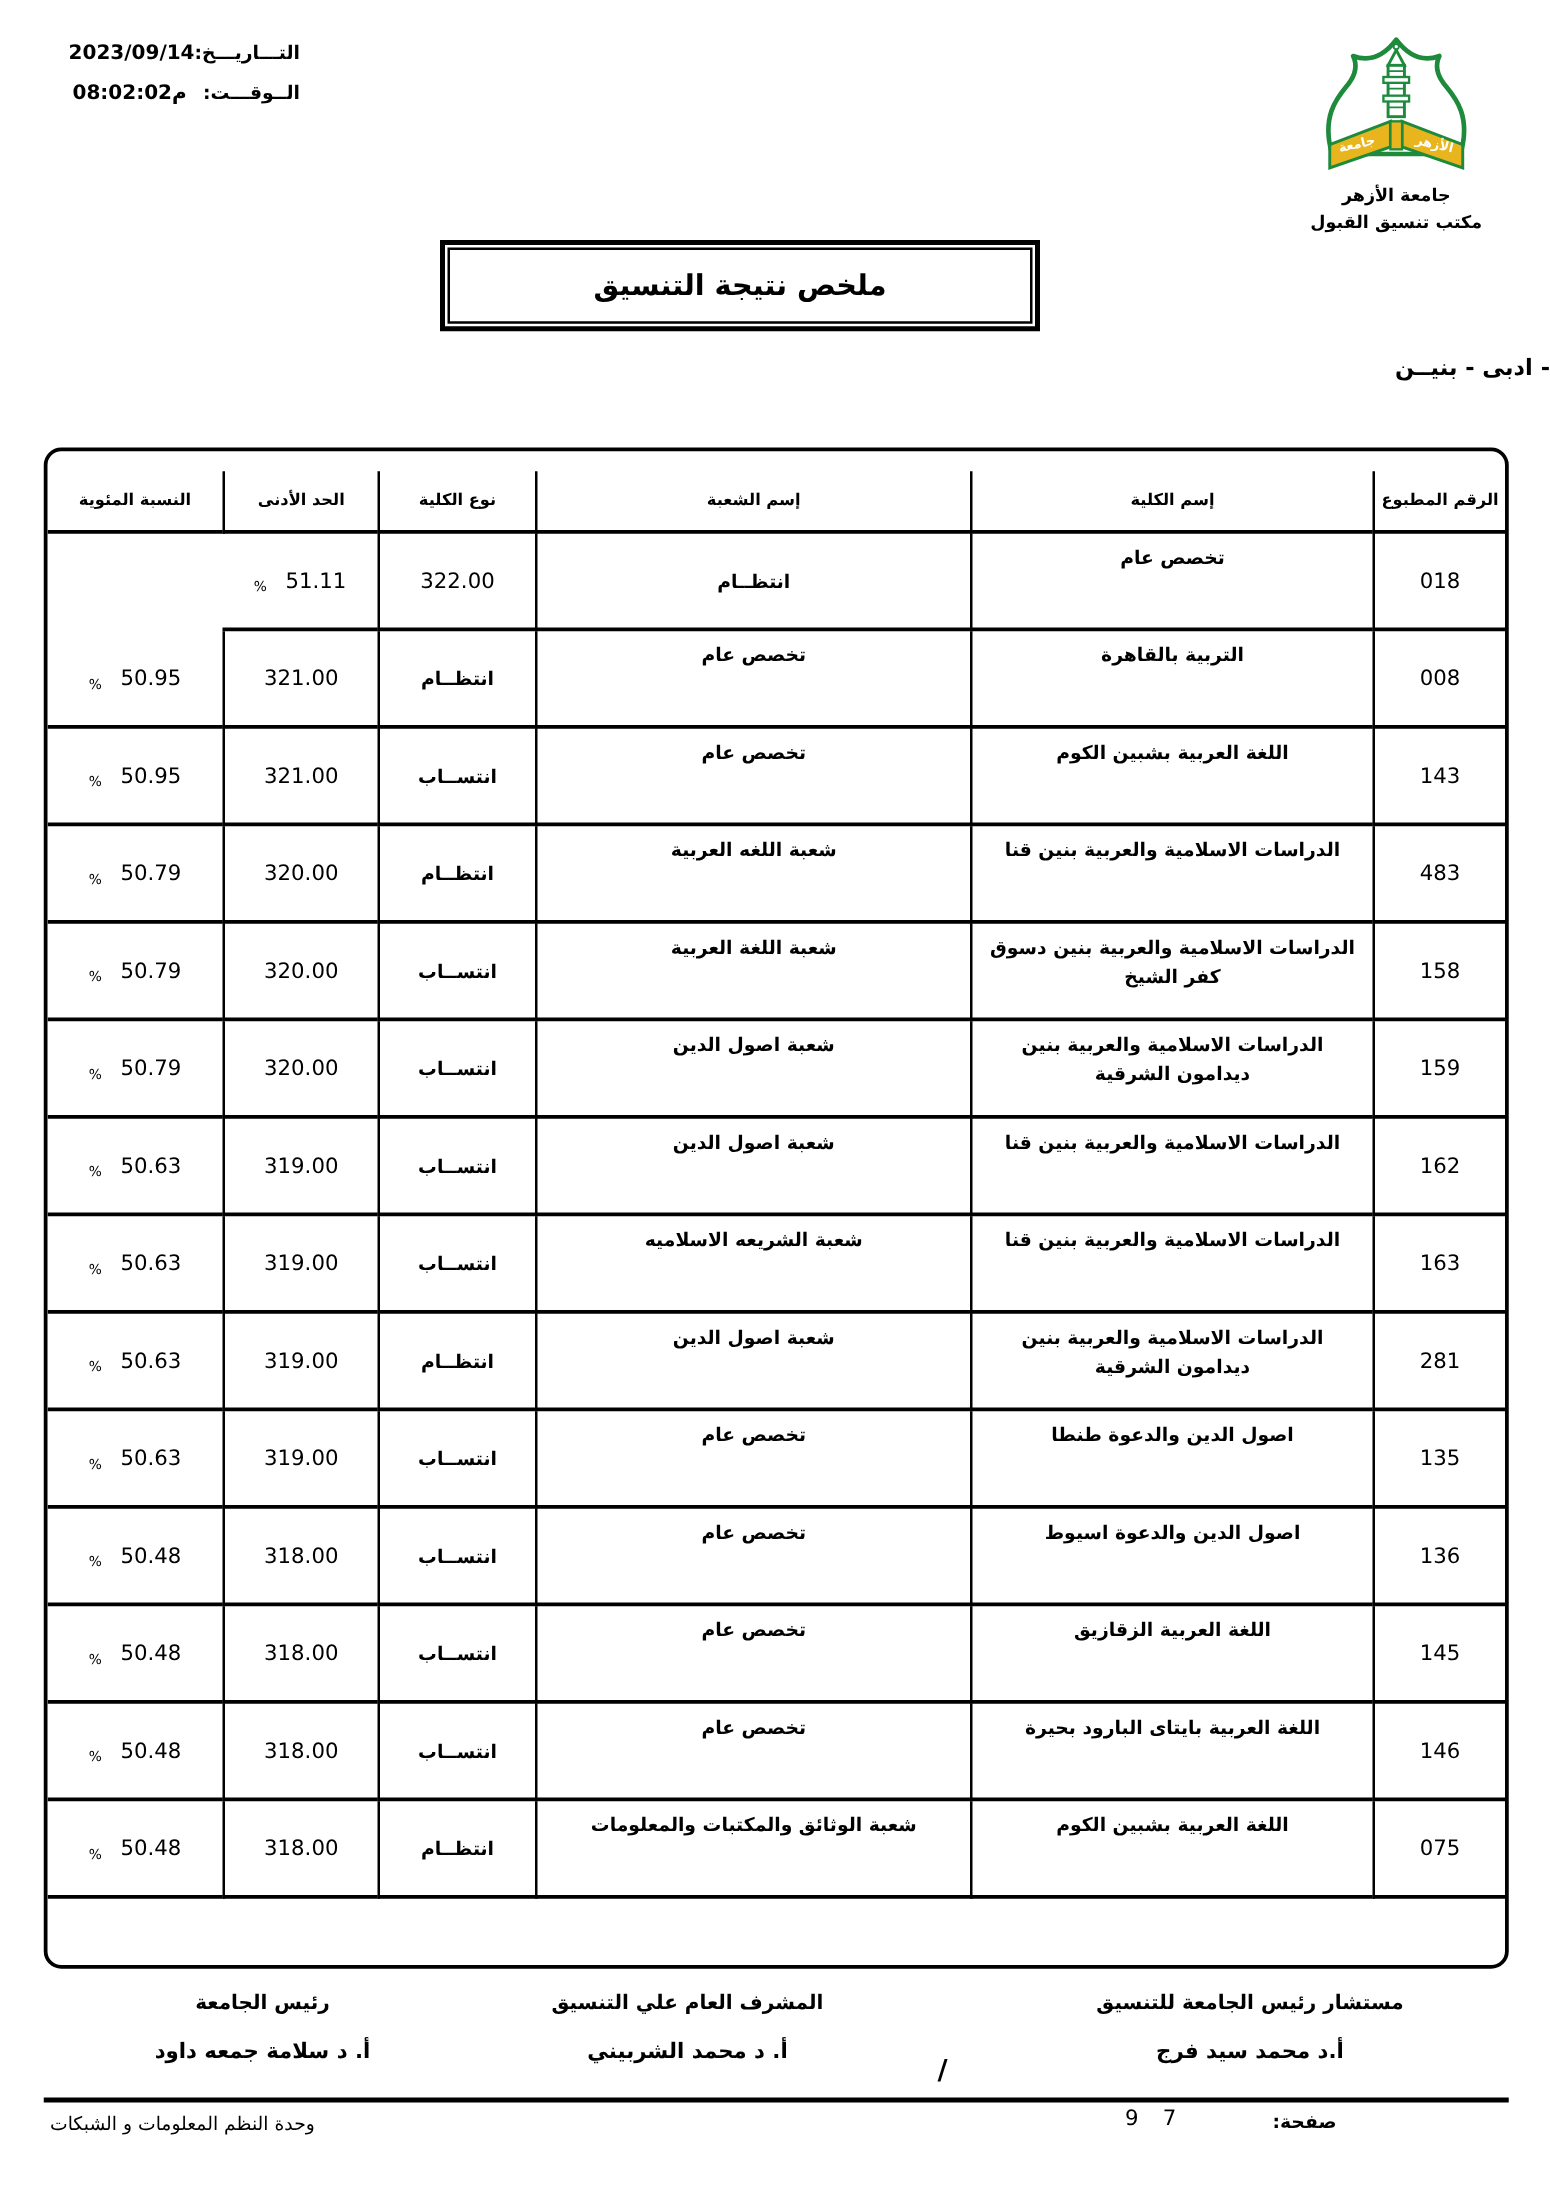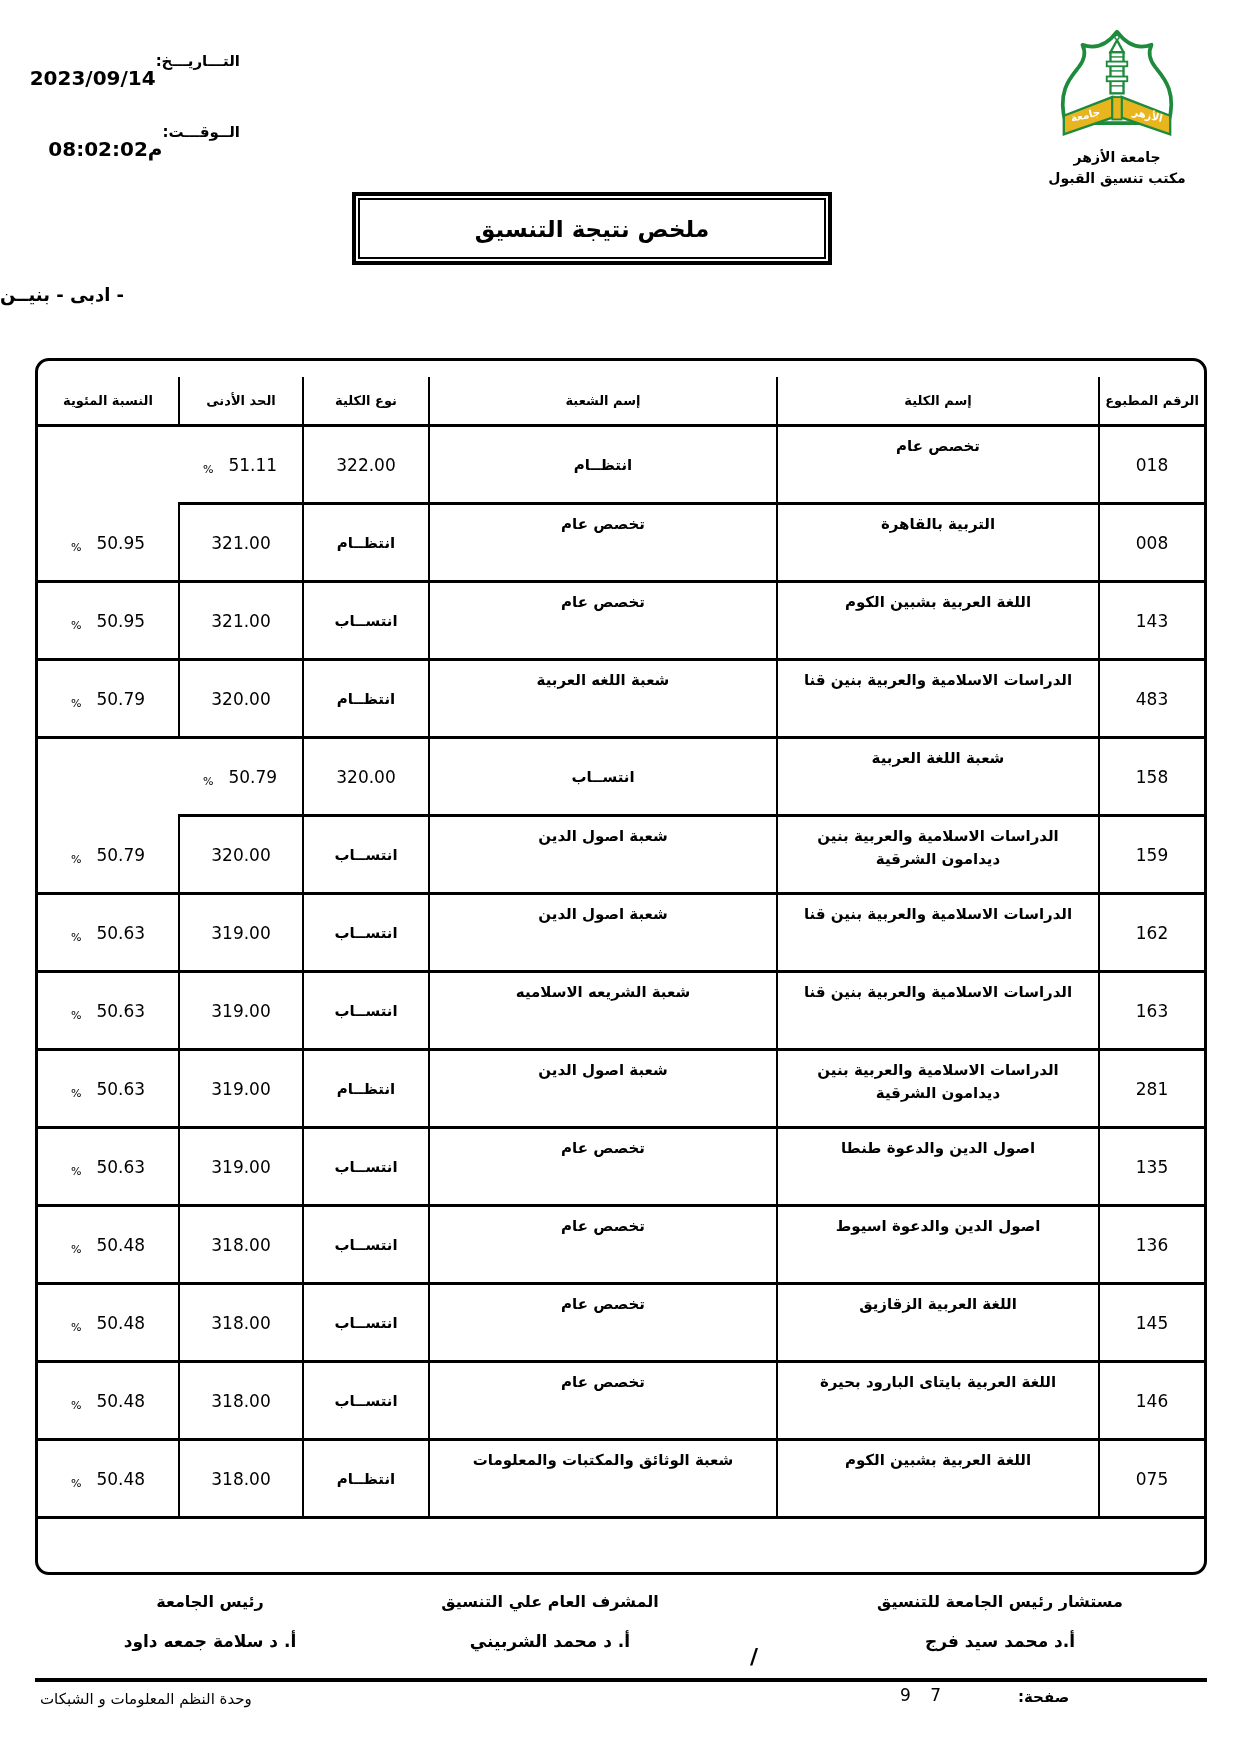--- a/index.html
+++ b/index.html
@@ -3,34 +3,34 @@
 <meta charset="utf-8">
 <style>
   html,body{margin:0;padding:0;background:#fff;}
   #page{position:relative;width:1240px;height:1753px;background:#fff;overflow:hidden;
         font-family:"DejaVu Sans",sans-serif;color:#000;}
 
   
   .header-meta{position:absolute;top:32px;left:58px;width:182px;display:flex;flex-direction:column;gap:13px;}
   .meta-row{display:flex;direction:rtl;justify-content:space-between;align-items:center;}
   .meta-label{font-weight:bold;font-size:15px;white-space:nowrap;}
-  .meta-value{font-weight:bold;font-size:20px;margin-top:34px;}
+  .meta-value{font-weight:bold;font-size:16px;}
 
   
   .logo-block{position:absolute;left:1038px;top:28px;width:158px;text-align:center;}
   .org-line{font-weight:bold;font-size:14px;margin-top:5px;white-space:nowrap;}
 
   
   .title-box{position:absolute;left:352px;top:192px;width:480px;height:73px;
              box-sizing:border-box;border:4px solid #000;padding:2px;}
   .title-inner{box-sizing:border-box;border:2px solid #000;height:100%;
                display:flex;align-items:center;justify-content:center;}
   .title-text{font-weight:bold;font-size:23px;text-align:center;}
 
-  .subtitle{position:absolute;top:284px;left:0;width:1240px;text-align:left;
+  .subtitle{position:absolute;top:284px;left:0;width:1240px;text-align:right;
             font-weight:bold;font-size:18px;direction:rtl;letter-spacing:1px;}
 
   
   .atable{position:absolute;left:35px;top:358px;width:1172px;height:1217px;
           box-sizing:border-box;border:3px solid #000;border-radius:14px;
           overflow:hidden;direction:rtl;background:#fff;}
   .trow{display:grid;grid-template-columns:106px 322px 348px 126px 124px 140px;}
   .trow .cell{box-sizing:border-box;border-left:2px solid #000;
               display:flex;align-items:center;justify-content:center;
               text-align:center;overflow:hidden;}
@@ -163,20 +163,21 @@
           <div class="cell ar topalign" dir="rtl">شعبة اللغه العربية</div>
           <div class="cell typ" dir="rtl">انتظــام</div>
           <div class="cell num" dir="ltr">320.00</div>
           <div class="cell pct" dir="ltr">
             <span class="pct-sym">%</span>
             <span class="pct-val">50.79</span>
           </div>
         </div>
         <div class="trow drow">
           <div class="cell num" dir="ltr">158</div>
+          <div class="cell ar topalign" dir="rtl">الدراسات الاسلامية والعربية بنين دسوق كفر الشيخ</div>
           <div class="cell ar topalign" dir="rtl">شعبة اللغة العربية</div>
           <div class="cell typ" dir="rtl">انتســاب</div>
           <div class="cell num" dir="ltr">320.00</div>
           <div class="cell pct" dir="ltr">
             <span class="pct-sym">%</span>
             <span class="pct-val">50.79</span>
           </div>
         </div>
         <div class="trow drow">
           <div class="cell num" dir="ltr">159</div>

